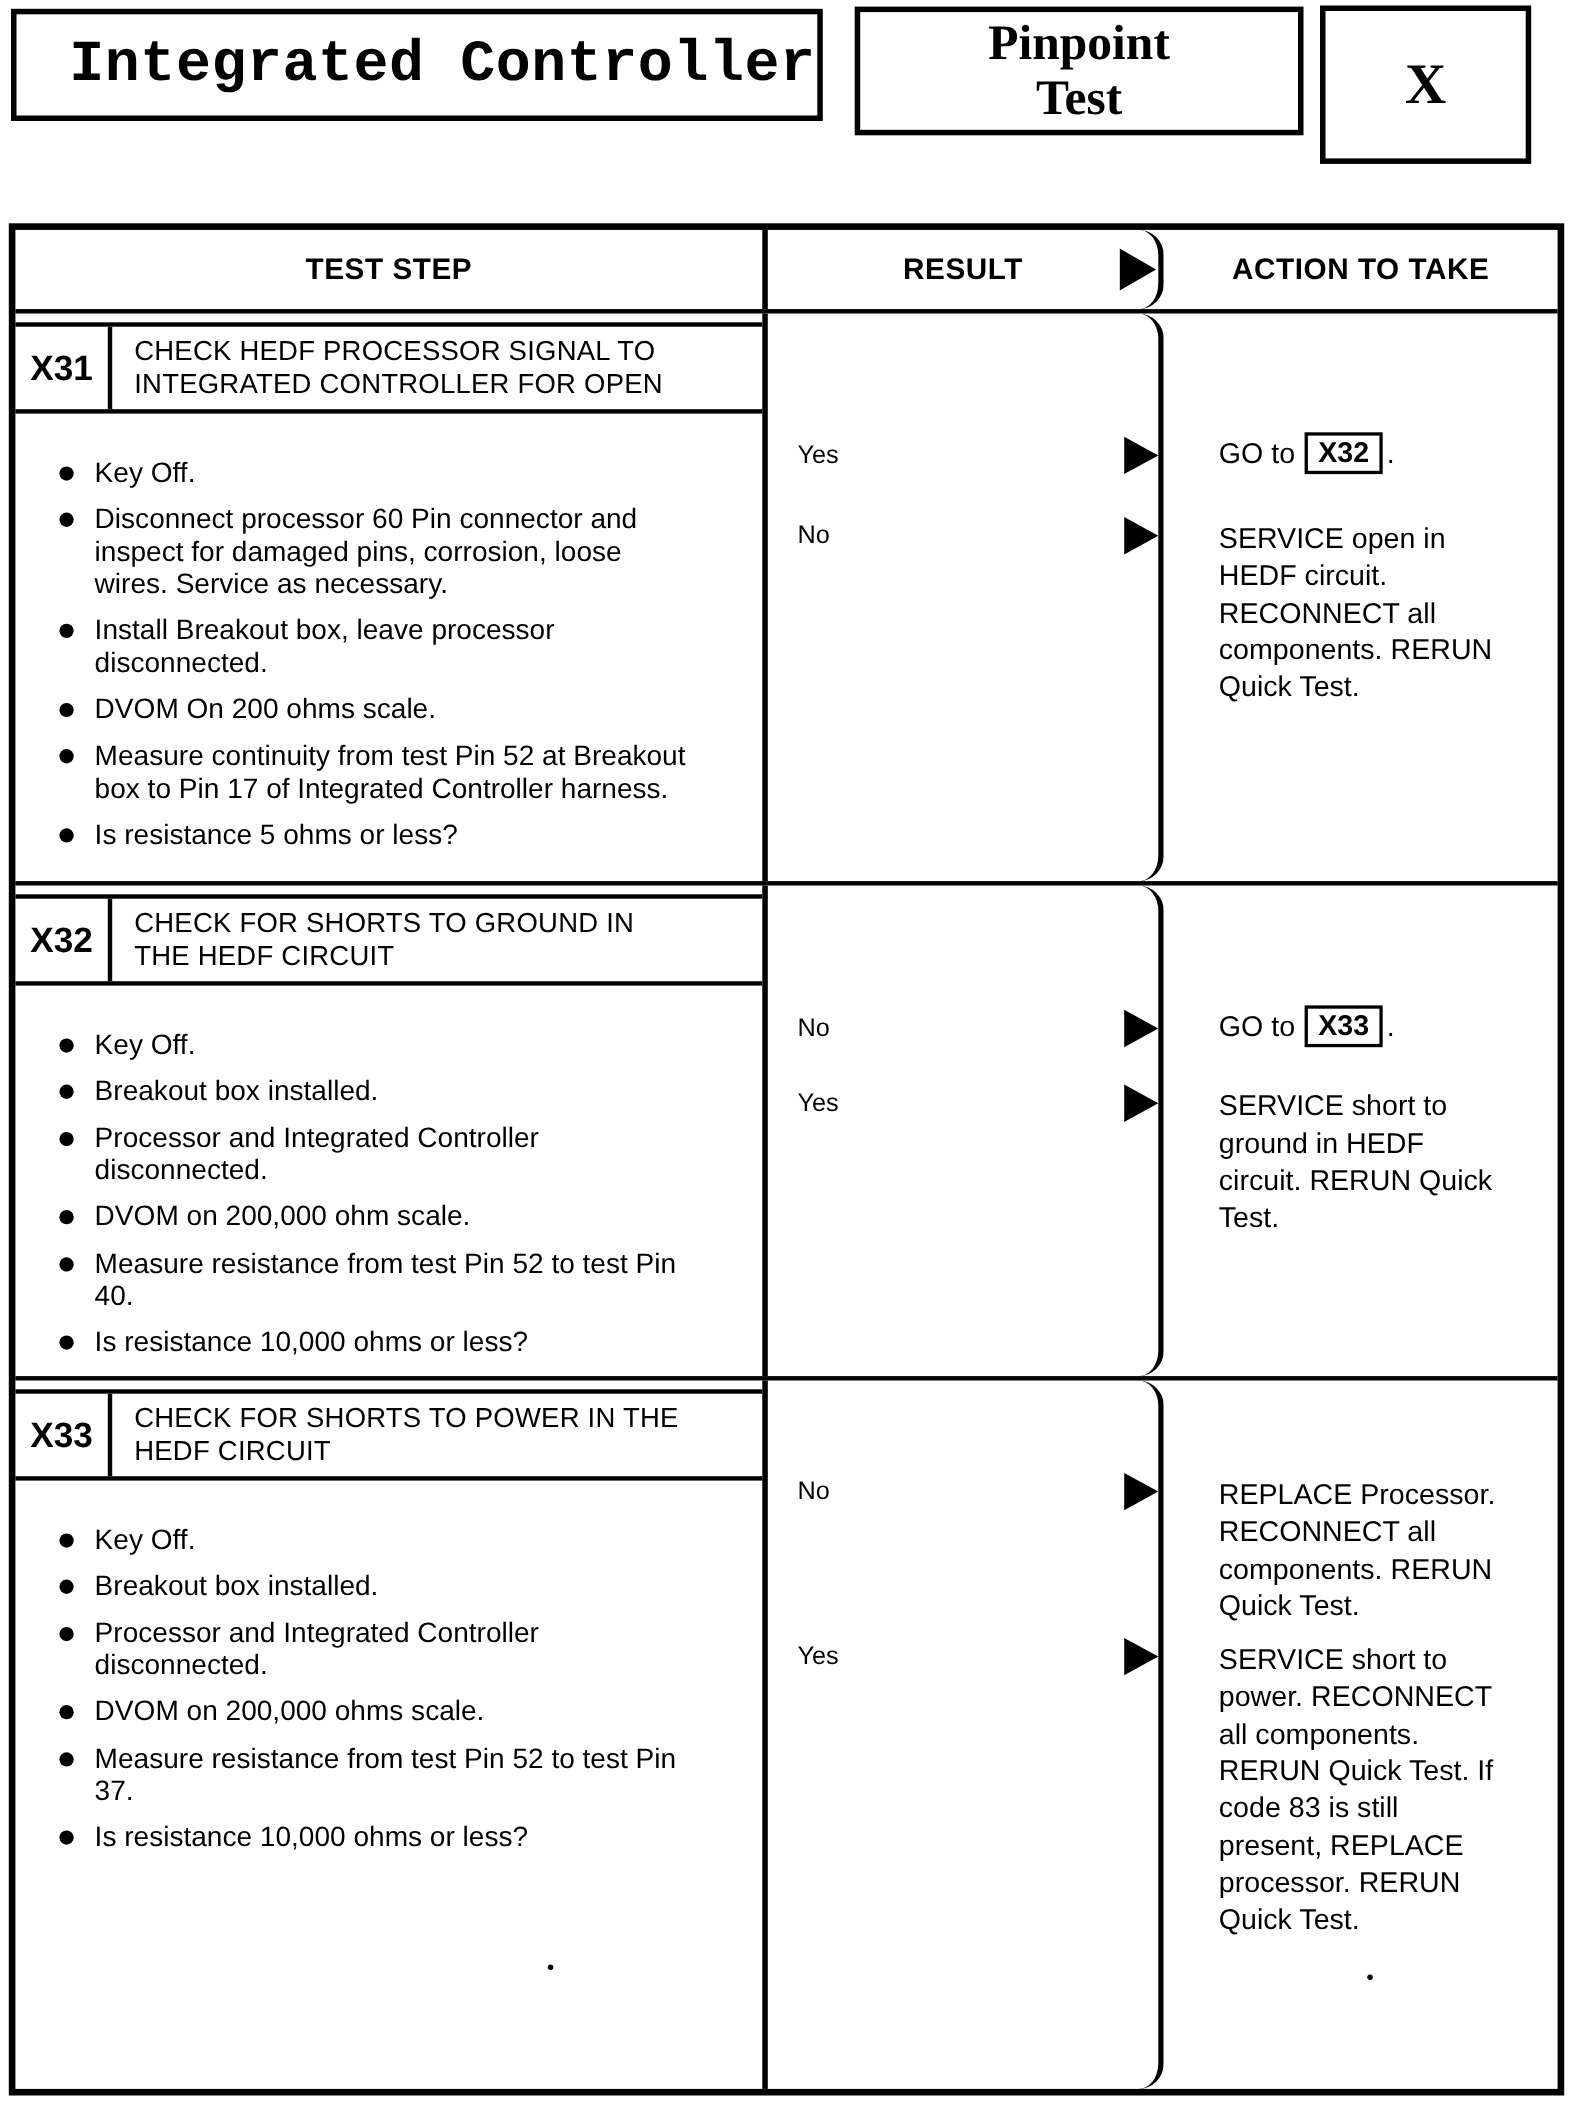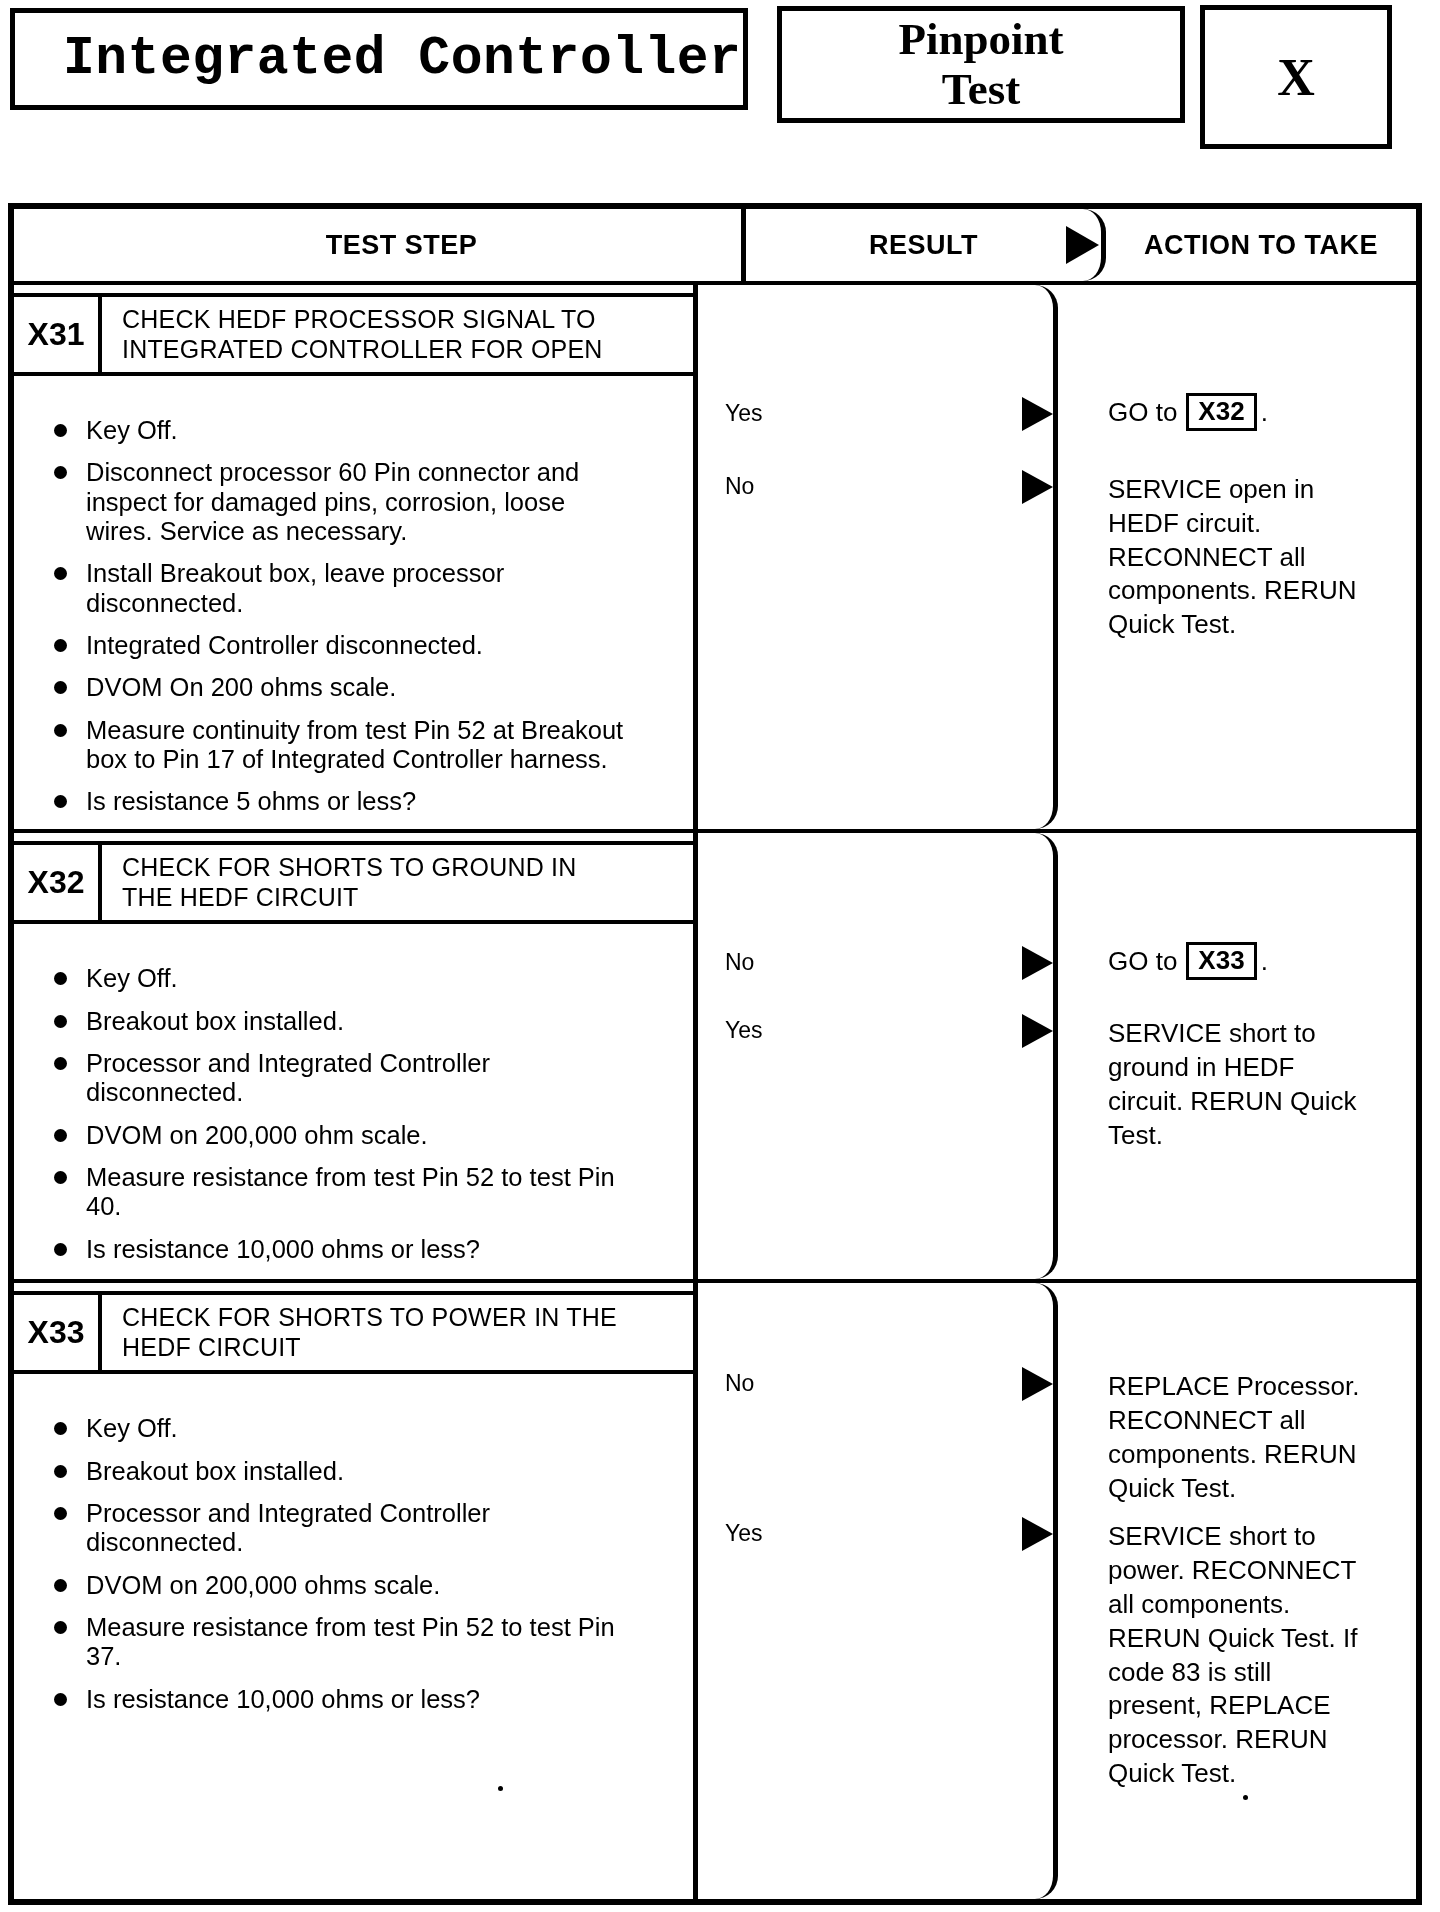--- a/index.html
+++ b/index.html
@@ -18,21 +18,21 @@
               display:flex;align-items:center;justify-content:center;text-align:center;
               font-family:"Liberation Serif",serif;font-weight:bold;
               font-size:45px;line-height:1.1;white-space:pre-line;}
   .hdr-right{left:1200px;top:5px;width:192px;height:144px;
              display:flex;align-items:center;justify-content:center;
              font-family:"Liberation Serif",serif;font-weight:bold;font-size:52px;}
 
   
   .ptable{position:absolute;left:8px;top:203px;width:1414px;height:1702px;
           border:6px solid #000;display:flex;flex-direction:column;background:#fff;}
-  .thead{flex:0 0 76px;display:flex;border-bottom:4px solid #000;padding-left:48px;}
+  .thead{flex:0 0 76px;display:flex;border-bottom:4px solid #000;}
   .thead .hc{display:flex;align-items:center;justify-content:center;
              font-weight:bold;font-size:27px;letter-spacing:.5px;position:relative;}
   .c1{flex:0 0 684px;border-right:5px solid #000;position:relative;}
   .c2{flex:0 0 360px;border-right:5px solid #000;position:relative;border-radius:23px;}
   .c3{flex:1;position:relative;}
 
   .section{display:flex;position:relative;}
   .s31{flex:0 0 516px;}
   .s32{flex:0 0 450px;border-top:4px solid #000;}
   .s33{flex:1;border-top:4px solid #000;}
@@ -122,21 +122,20 @@
 
           <li><span class="dot"></span><span>Key Off.</span></li>
 
           <li><span class="dot"></span><span>Disconnect processor 60 Pin connector and
 inspect for damaged pins, corrosion, loose
 wires. Service as necessary.</span></li>
 
           <li><span class="dot"></span><span>Install Breakout box, leave processor
 disconnected.</span></li>
 
-          <li><span class="dot"></span><span>Integrated Controller disconnected.</span></li>
 
           <li><span class="dot"></span><span>DVOM On 200 ohms scale.</span></li>
 
           <li><span class="dot"></span><span>Measure continuity from test Pin 52 at Breakout
 box to Pin 17 of Integrated Controller harness.</span></li>
 
           <li><span class="dot"></span><span>Is resistance 5 ohms or less?</span></li>
         </ul>
     </div>
     <div class="c2">

